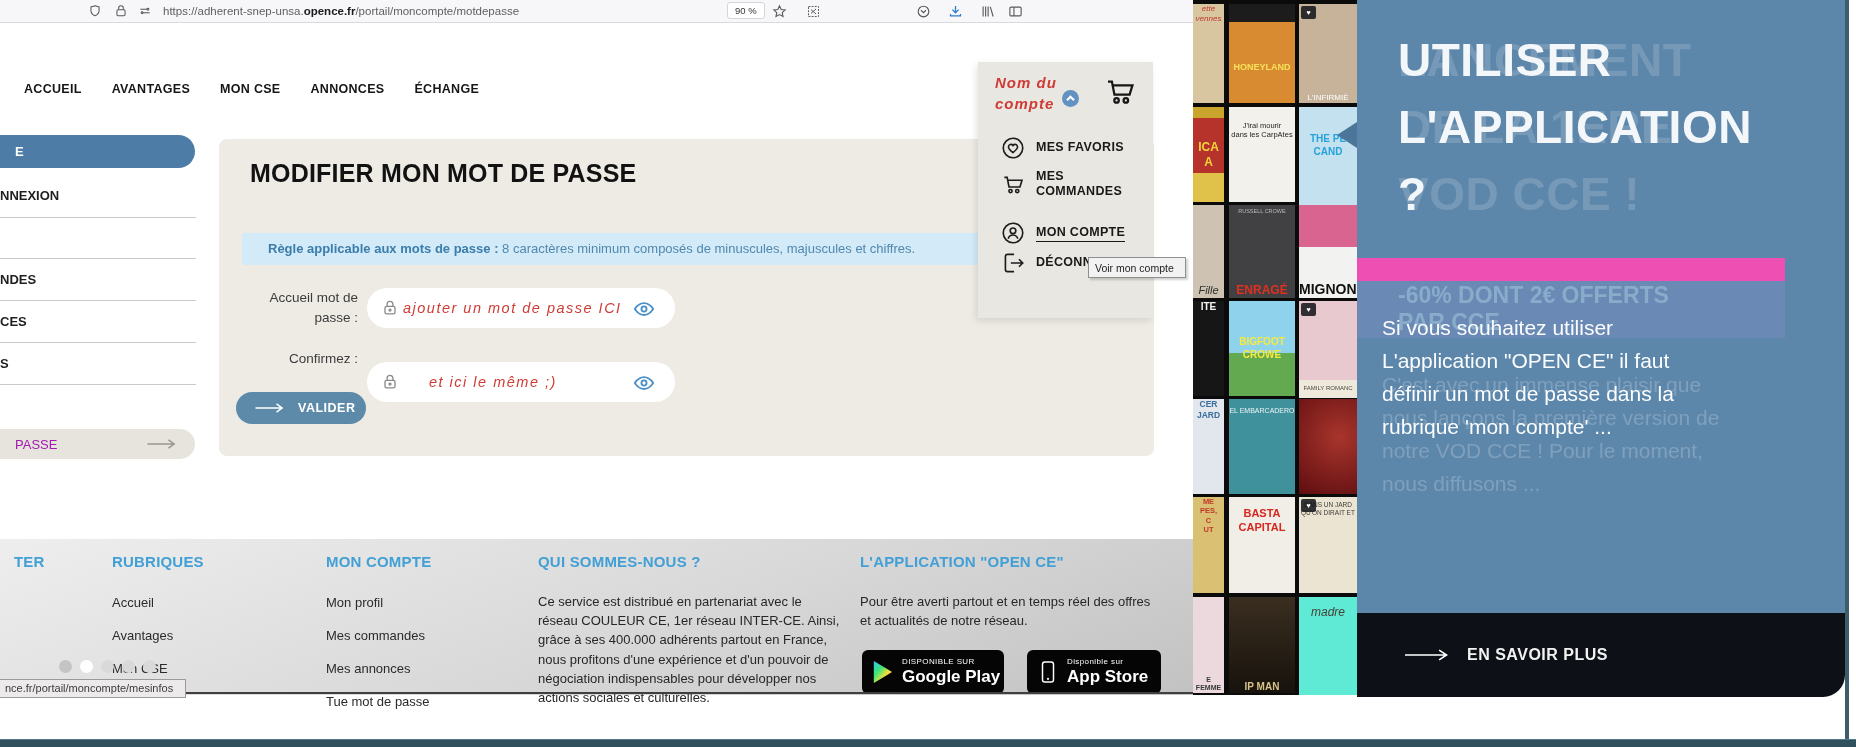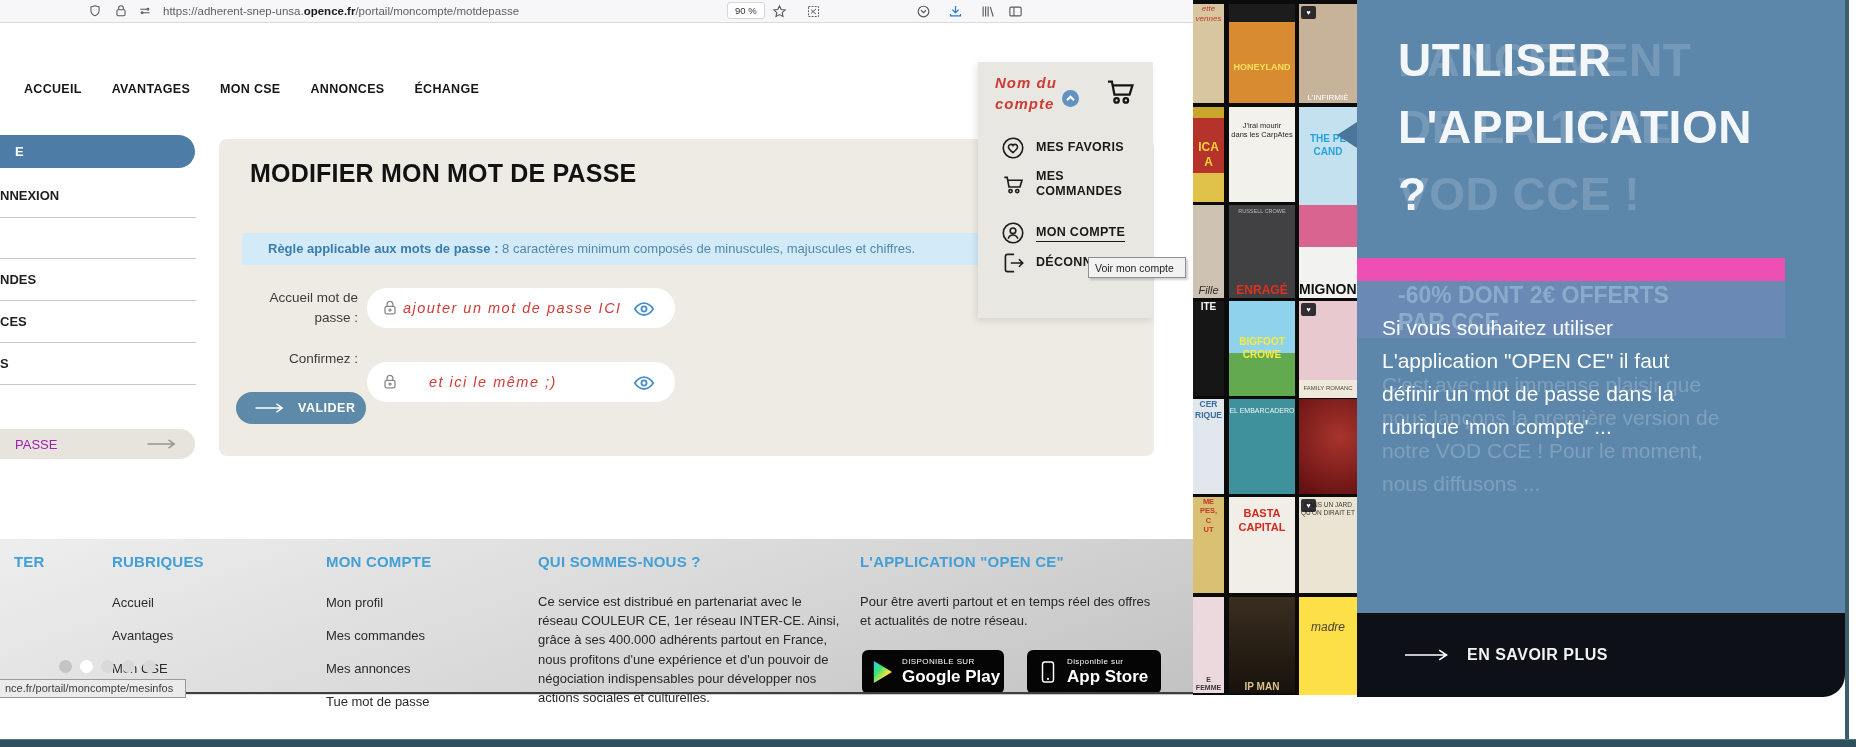--- a/index.html
+++ b/index.html
@@ -423,21 +423,21 @@
 CROWE</span>
       </div>
       <div class="tile" style="left: 106px; top: 301px; width: 58px; height: 79px; background: rgb(231, 201, 207); justify-content: flex-start;">
         <div class="pbadge">♥</div>
       </div>
       <div class="tile" style="left: 106px; top: 380px; width: 58px; height: 18px; background: rgb(239, 233, 219); justify-content: center;">
         <span class="tt" style="color: rgb(74, 74, 66); font-size: 6px;">FAMILY ROMANC</span>
       </div>
       <div class="tile" style="left: 0px; top: 399px; width: 31px; height: 95px; background: rgb(225, 231, 236); justify-content: flex-start;">
         <span class="tt" style="color: rgb(58, 110, 158); font-size: 8.5px; font-weight: bold;">CER
-RIQUE</span>
+JARD</span>
       </div>
       <div class="tile" style="left: 36px; top: 399px; width: 66px; height: 95px; background: rgb(63, 145, 156); justify-content: flex-start; padding-top: 8px; box-sizing: border-box;">
         <span class="tt" style="color: rgb(238, 244, 246); font-size: 7px;">EL EMBARCADERO</span>
       </div>
       <div class="tile" style="left: 106px; top: 399px; width: 58px; height: 95px; background: radial-gradient(circle at 70% 40%, rgb(168, 53, 44), rgb(95, 13, 16)); justify-content: flex-start;"></div>
       <div class="tile" style="left: 0px; top: 497px; width: 31px; height: 96px; background: rgb(218, 192, 115); justify-content: flex-start;">
         <span class="tt" style="color: rgb(192, 57, 43); font-size: 7.5px; font-weight: bold;">ME
 PES,
 C
 UT</span>
@@ -450,21 +450,21 @@
         <span class="tt" style="color: rgb(60, 60, 52); font-size: 6.5px;">DANS UN JARD
 QU'ON DIRAIT ET</span>
         <div class="pbadge">♥</div>
       </div>
       <div class="tile" style="left: 0px; top: 597px; width: 31px; height: 96px; background: rgb(236, 217, 221); justify-content: flex-end;">
         <span class="tt" style="color: rgb(58, 58, 58); font-size: 7px; font-weight: bold;">E FEMME</span>
       </div>
       <div class="tile" style="left: 36px; top: 597px; width: 66px; height: 96px; background: linear-gradient(rgb(58, 46, 32), rgb(23, 18, 12)); justify-content: flex-end;">
         <span class="tt" style="color: rgb(217, 194, 138); font-size: 10px; font-weight: bold;">IP MAN</span>
       </div>
-      <div class="tile" style="left: 106px; top: 597px; width: 58px; height: 116px; background: #fde047; justify-content: flex-start; padding-top: 23px; box-sizing: border-box;">
+      <div class="tile" style="left: 106px; top: 597px; width: 58px; height: 116px; background: #5eead4; justify-content: flex-start; padding-top: 8px; box-sizing: border-box;">
         <span class="tt" style="color: rgb(74, 64, 56); font-size: 12px; font-style: italic;">madre</span>
       </div>
     </div>
 
   <div class="abs promo">
     <div class="ghead">LANCEMENT<br>DE LA 1ERE<br>VOD CCE !</div>
     <div class="whead">UTILISER<br>L'APPLICATION<br>?</div>
     <div class="pinkbar"></div>
     <div class="ghostblock"></div>
     <div class="ghostsub">-60% DONT 2€ OFFERTS<br>PAR CCE</div>

